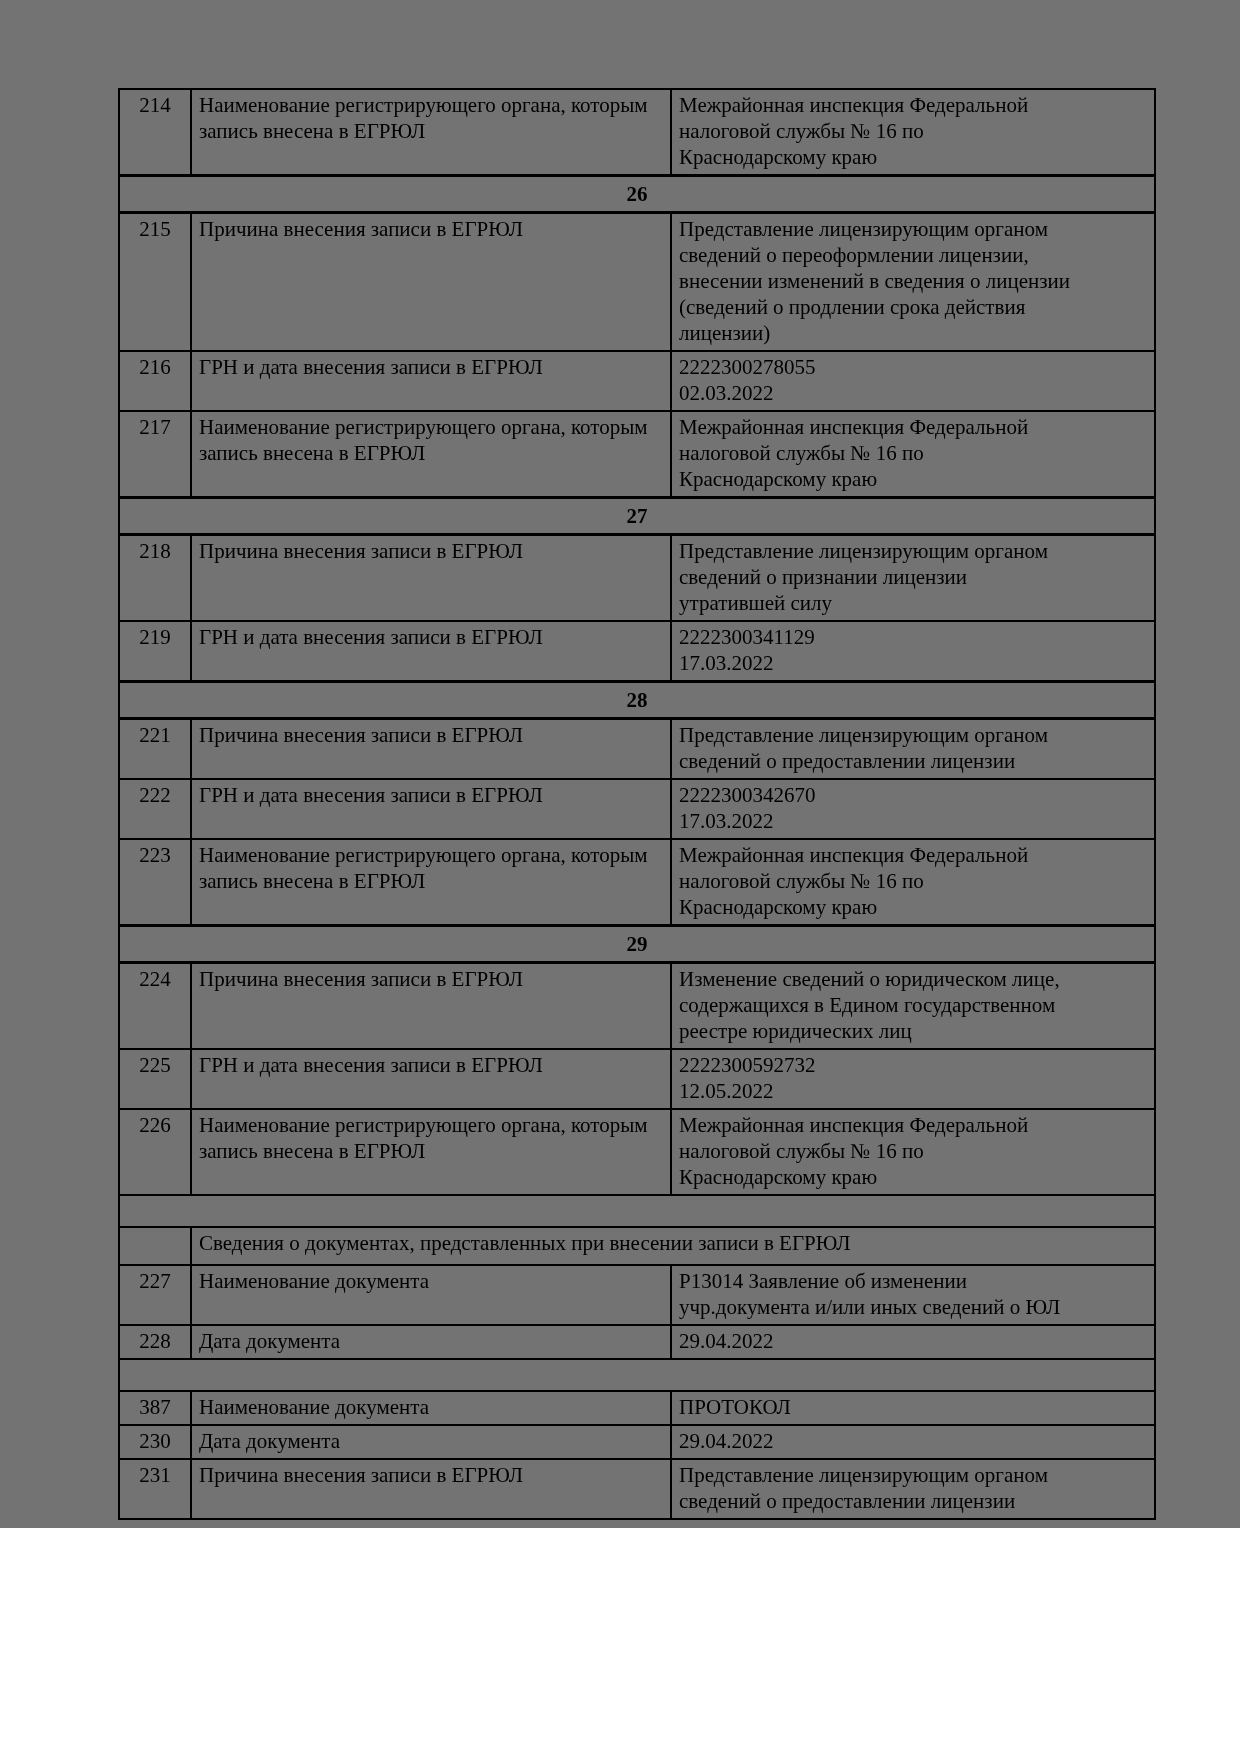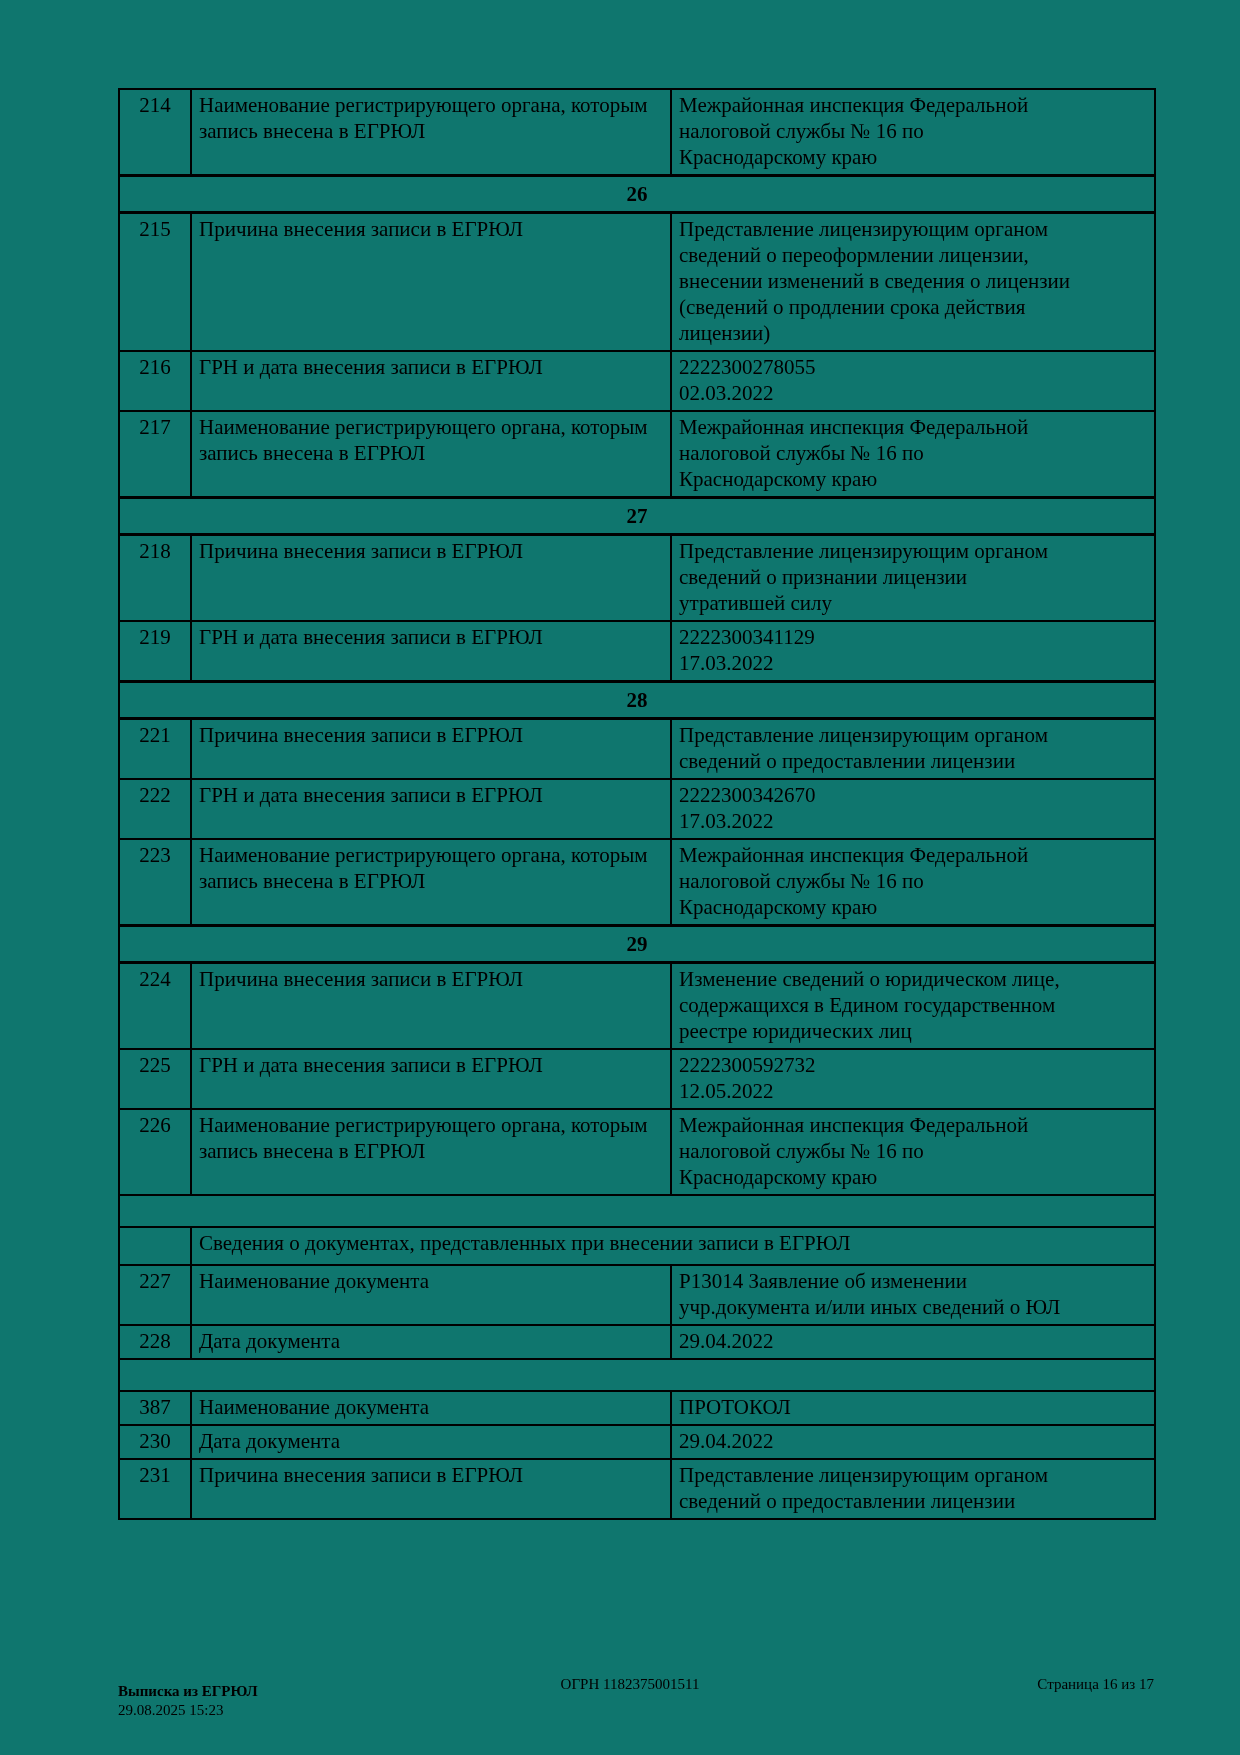--- a/index.html
+++ b/index.html
@@ -3,22 +3,22 @@
 <meta charset="utf-8">
 <style>
   html, body {
     margin: 0;
     padding: 0;
     background: #ffffff;
   }
   .page {
     position: relative;
     width: 1240px;
-    height: 1755px;
-    background: #0f766e;
+    height: 1528px;
+    background: #737373;
     font-family: "Liberation Serif", serif;
     color: #000000;
     overflow: hidden;
   }
   table.egrul {
     position: absolute;
     left: 118px;
     top: 88px;
     width: 1036px;
     border-collapse: collapse;

